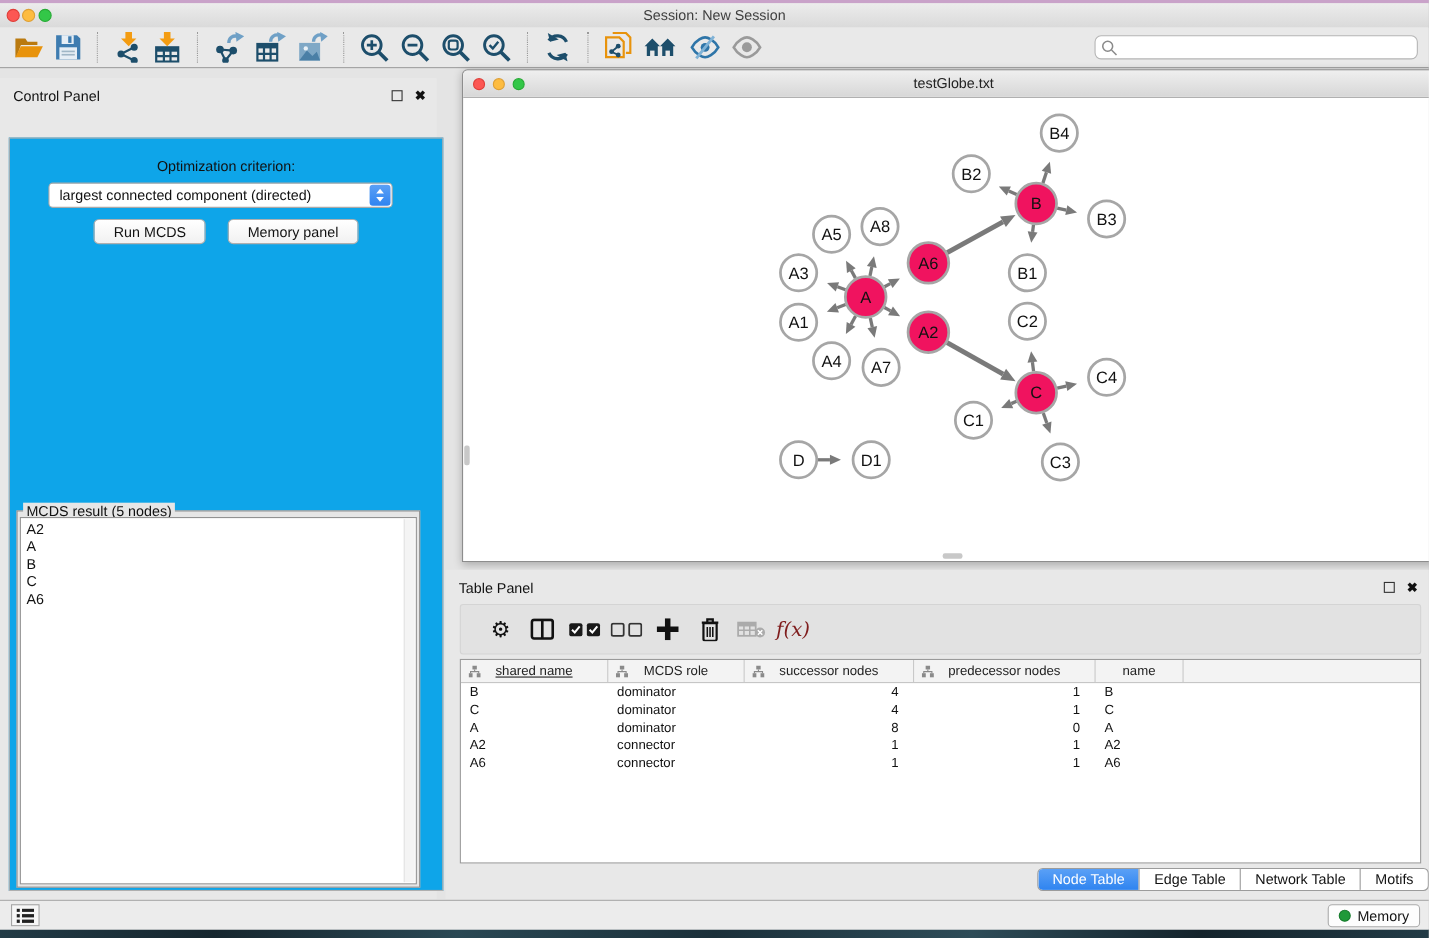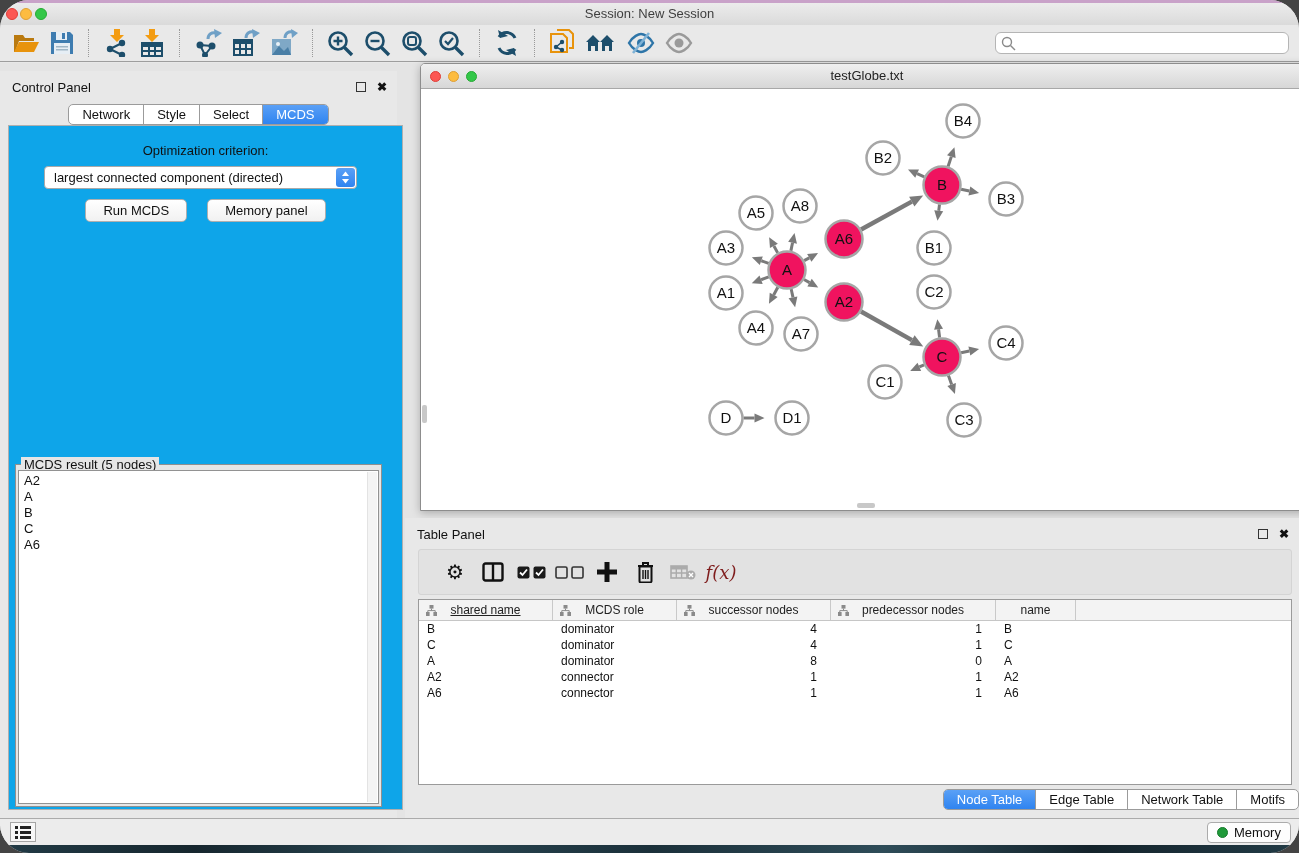--- a/index.html
+++ b/index.html
@@ -1,18 +1,18 @@
 <!DOCTYPE html>
 <html><head>
 <meta charset="utf-8">
 <style>
   * { margin:0; padding:0; box-sizing:border-box; }
   body { background:#444; }
   .screen { position:relative; width:1299px; height:853px; overflow:hidden;
-            font-family:"Liberation Sans",sans-serif; background:#E8E8E8;border-radius:29px; }
+            font-family:"Liberation Sans",sans-serif; background:#E8E8E8; }
 
   
   .desktop-top { position:absolute; top:0; left:0; right:0; height:3px; background:#C9A2C9; }
   .desktop-bottom { position:absolute; bottom:0; left:0; right:0; height:8px;
     background:linear-gradient(90deg,#223B46,#16262E 15%,#2A4854 32%,#1B303A 50%,#2E4C58 68%,#14232B 84%,#223B46); }
 
   
   .titlebar { position:absolute; top:3px; left:0; right:0; height:22px;
     background:linear-gradient(#ECECEC,#DADADA); }
   .traffic { position:absolute; width:12px; height:12px; border-radius:50%; top:5px; }
@@ -271,28 +271,20 @@
     </span>
   </div>
 
   <div class="content">
 
     <div class="control-panel">
       <div class="panel-header">
         <span class="panel-title">Control Panel</span>
         <span class="panel-float cp-float"></span>
         <span class="panel-close cp-close">✖</span>
-      </div>
-      <div class="cp-tabs-row">
-        <div class="seg-tabs" id="cp-tabs">
-            <div class="seg">Network</div>
-            <div class="seg">Style</div>
-            <div class="seg">Select</div>
-            <div class="seg active">MCDS</div>
-          </div>
       </div>
       <div class="cp-box">
         <div class="opt-label">Optimization criterion:</div>
         <div class="dropdown">
           <span>largest connected component (directed)</span>
           <span class="dd-stepper">
             <svg width="19" height="19" viewBox="0 0 19 19">
                 <path d="M9.5 3.5L13 8H6z" fill="#fff"></path>
                 <path d="M9.5 15.5L6 11h7z" fill="#fff"></path>
               </svg>

